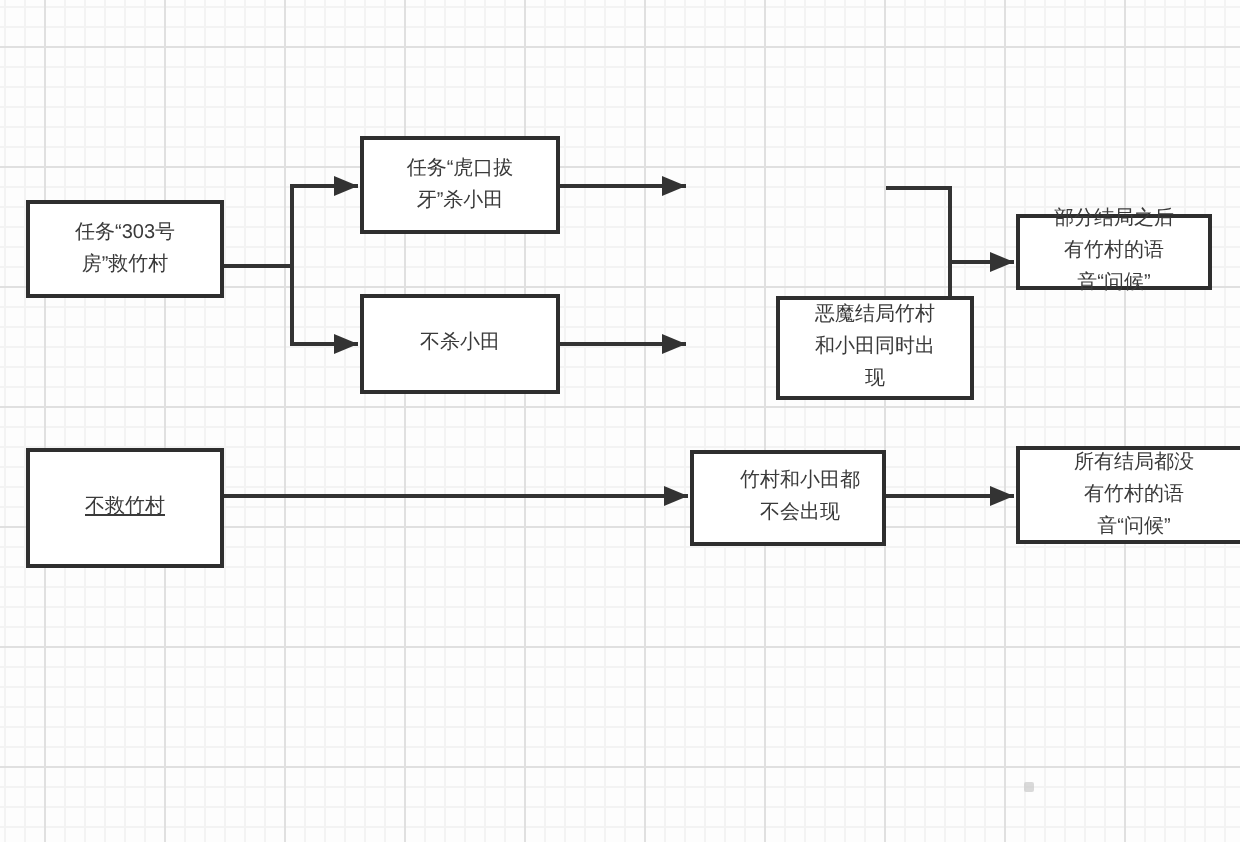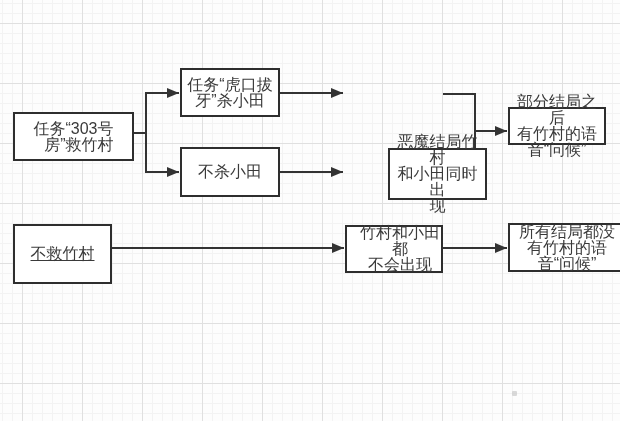--- a/index.html
+++ b/index.html
@@ -35,21 +35,21 @@
   #arrowhead path {
     stroke: none;
     fill: var(--arrow-color, #333333);
   }
   .node {
     position: absolute;
     box-sizing: border-box;
     background: var(--box-fill, #ffffff);
     border: 2px solid var(--box-border-color, #2e2e2e);
     color: var(--text-color, #3a3a3a);
-    font-size: 16px;
+    font-size: 10px;
     line-height: 16px;
     display: flex;
     align-items: center;
     justify-content: center;
     text-align: center;
     white-space: pre-line;
   }
   .smudge {
     position: absolute;
     left: 512px; top: 391px;
@@ -75,21 +75,21 @@
     <path d="M146,133 L146,172 L179,172" marker-end="url(#arrowhead)"></path>
     <path d="M280,93 L343,93" marker-end="url(#arrowhead)"></path>
     <path d="M280,172 L343,172" marker-end="url(#arrowhead)"></path>
     <path d="M443,94 L475,94 L475,131"></path>
     <path d="M443,170 L475,170 L475,131"></path>
     <path d="M475,131 L507,131" marker-end="url(#arrowhead)"></path>
     <path d="M112,248 L344,248" marker-end="url(#arrowhead)"></path>
     <path d="M443,248 L507,248" marker-end="url(#arrowhead)"></path>
   </svg>
 
-  <div class="node" style="left:13px; top:112px; width:121px; height:49px;text-align:right;">任务“303号
+  <div class="node" style="left:13px; top:100px; width:99px; height:49px;">任务“303号
 房”救竹村</div>
 
   <div class="node" style="left:180px; top:68px; width:100px; height:49px;">任务“虎口拔
 牙”杀小田</div>
 
   <div class="node" style="left:180px; top:147px; width:100px; height:50px;">不杀小田</div>
 
 
   <div class="node" style="left:344px; top:148px; width:99px; height:52px;margin-left:44px;">恶魔结局竹村
 和小田同时出

